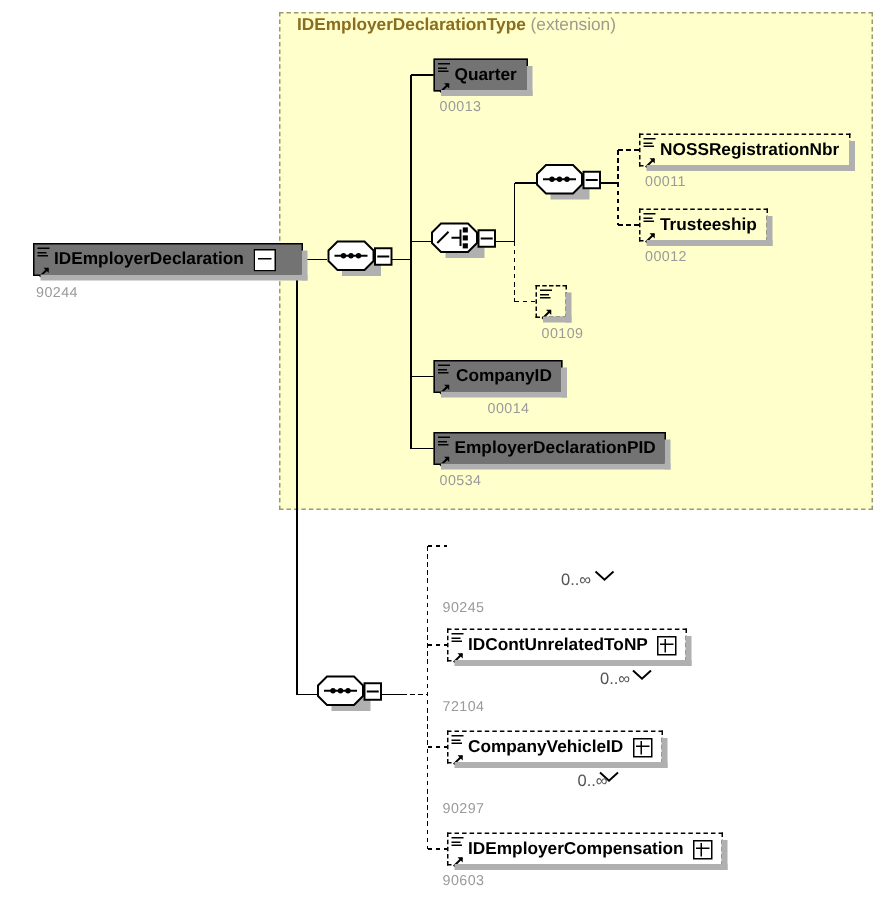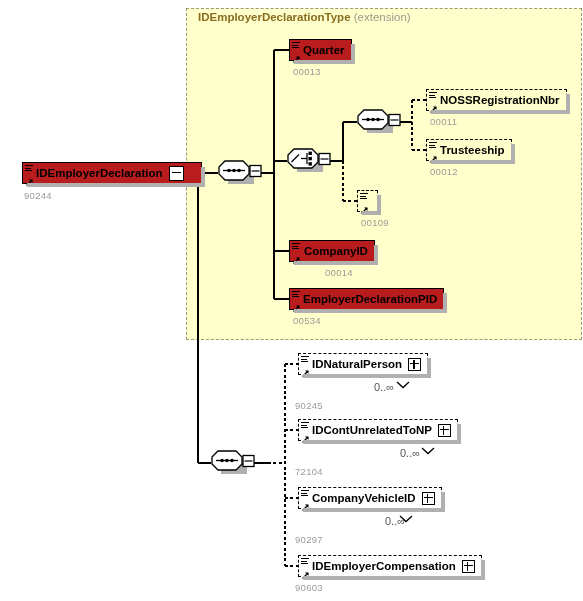--- a/index.html
+++ b/index.html
@@ -29,21 +29,21 @@
   }
   .ext-title .ext-kind{
     font-weight:normal;
     color:#9b9b8e;
   }
 
   
   .node{
     position:absolute;
     box-sizing:border-box;
-    background:#b91c1c;
+    background:#737373;
     border:1.4px solid #000000;
     height:22px;
     display:flex;
     align-items:center;
     padding-left:13px;
     padding-right:6px;
     white-space:nowrap;
   }
   .node.optional{
     border:1.4px dashed #000000;
@@ -352,37 +352,20 @@
       <path d="M1,7 L7,1 L25,1 L31,7 L31,14 L25,20 L7,20 L1,14 Z" fill="#fff" stroke="#000" stroke-width="1.3"></path>
       <path d="M5,10.5 L27,10.5" stroke="#000" stroke-width="1.3"></path>
       <circle cx="11" cy="10.5" r="1.8" fill="#000"></circle>
         <circle cx="16" cy="10.5" r="1.8" fill="#000"></circle>
         <circle cx="21" cy="10.5" r="1.8" fill="#000"></circle>
       <rect x="32" y="5.5" width="11" height="11" fill="#fff" stroke="#000" stroke-width="1.3"></rect>
       <path d="M33.5,11 L41.5,11" stroke="#000" stroke-width="1.2"></path>
     </svg>
   </div>
 
-  <div class="node optional" style="left:286px;top:353px;">
-    <span class="glyph-lines">
-        <i></i>
-        <i></i>
-        <i></i>
-      </span>
-    <span class="glyph-arrow">
-      <svg width="9" height="9" viewBox="0 0 9 9">
-          <path d="M1.5,7.5 L7,2" stroke="#000" stroke-width="1.3"></path>
-          <path d="M7.5,1.5 L7.5,5 L4,1.5 Z" fill="#000"></path>
-        </svg>
-    </span>
-    <span class="label">IDNaturalPerson</span>
-    <span class="expander"></span>
-    <span class="shadow"></span>
-      <span class="shadow-r"></span>
-  </div>
   <div style="position:absolute;left:384px;top:375px;">
     <svg width="14" height="8" viewBox="0 0 14 8">
         <path d="M1,1 L7,6.5 L13,1" stroke="#000" stroke-width="1.3" fill="none"></path>
       </svg>
   </div>
   <div class="cardinality" style="left:362px;top:381px;">0..∞</div>
   <div class="node-id" style="left:283px;top:400px;">90245</div>
 
   <div class="node optional" style="left:286px;top:419px;">
     <span class="glyph-lines">

